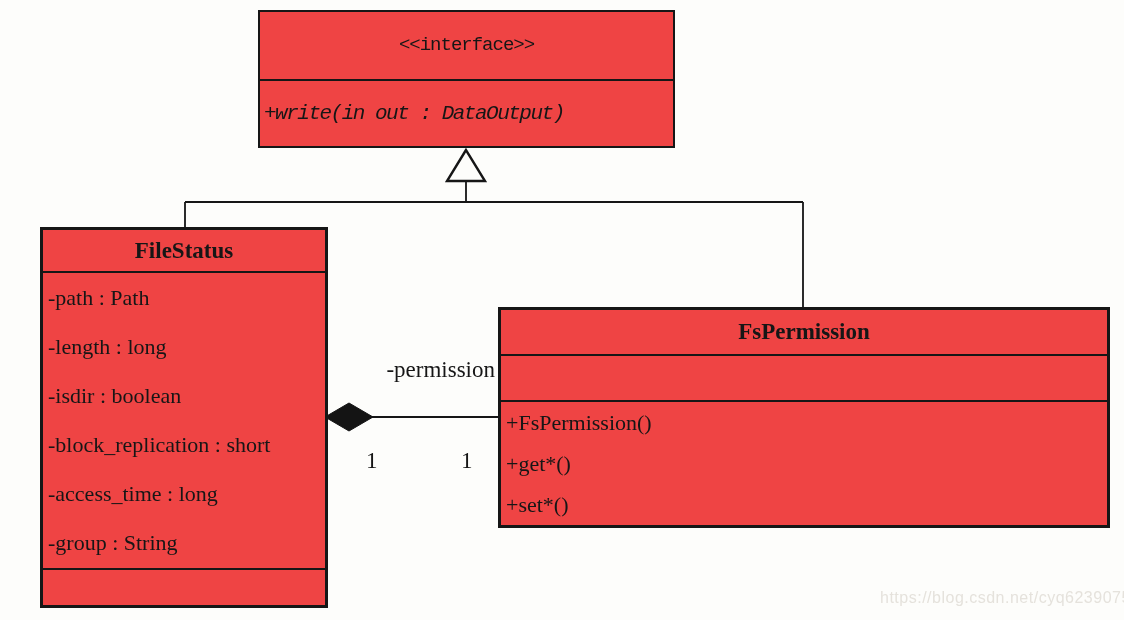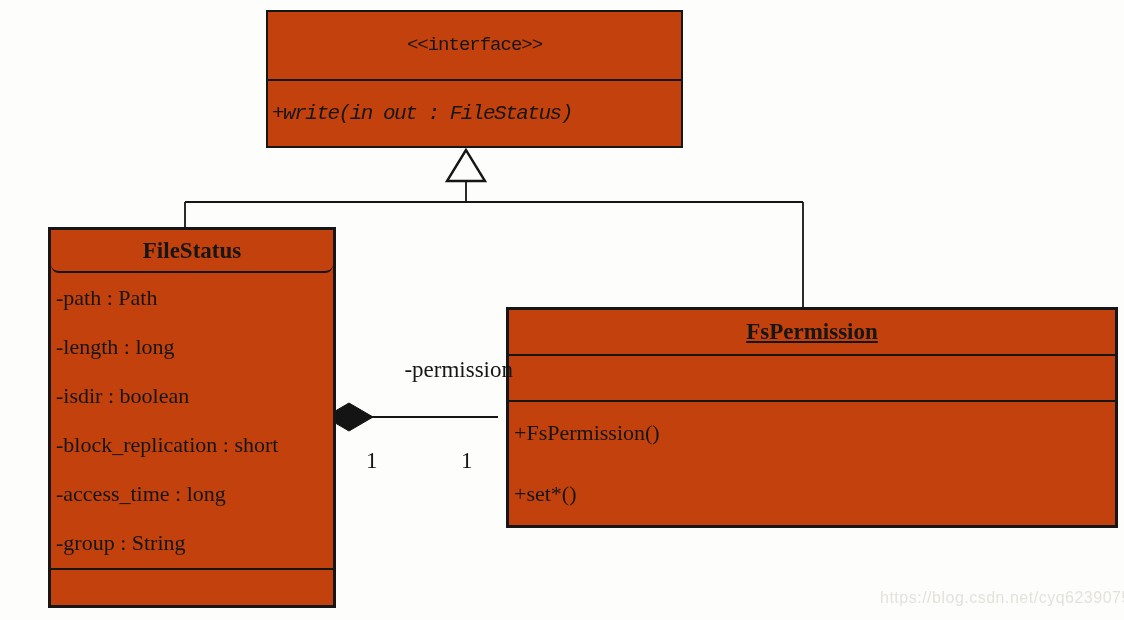--- a/index.html
+++ b/index.html
@@ -7,22 +7,22 @@
     width:1124px;height:620px;position:relative;overflow:hidden;
     background:#fdfdfb;color:#161616;
     font-family:"Liberation Serif","DejaVu Serif",serif;
   }
   .canvas{position:absolute;inset:0;}
   svg.connectors{position:absolute;left:0;top:0;width:1124px;height:620px;}
   svg.connectors path, svg.connectors line{stroke:#161616;stroke-width:1.8;fill:none;}
   svg.connectors .tri{fill:#fdfdfb;stroke:#161616;stroke-width:2.4;}
   svg.connectors .dia{fill:#141414;stroke:#141414;}
 
-  .box{position:absolute;background:#c2410c;border:2px solid #161616;
-       display:flex;flex-direction:column;box-sizing:border-box;margin-left:8px;}
+  .box{position:absolute;background:#ef4444;border:2px solid #161616;
+       display:flex;flex-direction:column;box-sizing:border-box;}
 
   
   .iface{left:258px;top:10px;width:417px;height:138px;}
   .iface-head{height:67px;border-bottom:2px solid #161616;
       font-family:"Liberation Mono","DejaVu Sans Mono",monospace;
       display:flex;flex-direction:column;justify-content:center;text-align:center;}
   .stereotype{font-size:19px;line-height:29px;letter-spacing:-1px;}
   .iface-name-line{font-size:22px;line-height:32px;letter-spacing:-1.5px;white-space:nowrap;}
   .iface-name-line .b{font-weight:bold;}
   .iface-methods{flex:1;display:flex;flex-direction:column;justify-content:center;
@@ -31,31 +31,31 @@
   .iface-methods .row{flex:1;display:flex;align-items:center;padding-left:4px;white-space:nowrap;}
 
   
   .cls-title{font-weight:bold;font-size:23px;text-align:center;
       border-bottom:2px solid #161616;display:flex;align-items:center;justify-content:center;}
   .member-rows{display:flex;flex-direction:column;text-align:center;}
   .member-rows .row{flex:1;display:flex;align-items:center;padding-left:5px;
       font-size:22px;white-space:nowrap;}
 
   .filestatus{left:40px;top:227px;width:288px;height:381px;border-width:3px;}
-  .filestatus .cls-title{height:41px;border-radius:8px;}
+  .filestatus .cls-title{height:41px;}
   .filestatus .member-rows{height:295px;border-bottom:2px solid #161616;}
   .filestatus .empty-compartment{flex:1;}
 
   .fsperm{left:498px;top:307px;width:612px;height:221px;border-width:3px;}
-  .fsperm .cls-title{height:44px;text-decoration:underline;}
+  .fsperm .cls-title{height:44px;}
   .fsperm .attrs-empty{height:44px;border-bottom:2px solid #161616;}
   .fsperm .member-rows{flex:1;}
 
   
-  .assoc-label{position:absolute;left:371px;top:357px;width:142px;text-align:right;
+  .assoc-label{position:absolute;left:353px;top:357px;width:142px;text-align:right;
       font-size:23px;white-space:nowrap;}
   .mult{position:absolute;font-size:23px;}
   .mult-left{left:366px;top:448px;}
   .mult-right{left:461px;top:448px;}
 
   .watermark{position:absolute;left:880px;top:589px;
       font-family:"Liberation Sans","DejaVu Sans",sans-serif;
       font-size:16px;color:#e5e2dc;letter-spacing:0.5px;}
 </style>
 </head>
@@ -68,21 +68,21 @@
     <polygon class="tri" points="466,150 447,181 485,181"></polygon>
     <line x1="340" y1="417" x2="498" y2="417"></line>
     <polygon class="dia" points="325,417 349,403 373,417 349,431"></polygon>
   </svg>
 
   <div class="box iface">
     <div class="iface-head">
       <div class="stereotype">&lt;&lt;interface&gt;&gt;</div>
     </div>
     <div class="iface-methods">
-      <div class="row">+write(in out : FileStatus)</div>
+      <div class="row">+write(in out : DataOutput)</div>
     </div>
   </div>
 
   <div class="box filestatus">
     <div class="cls-title">FileStatus</div>
     <div class="member-rows">
       <div class="row">-path : Path</div>
       <div class="row">-length : long</div>
       <div class="row">-isdir : boolean</div>
       <div class="row">-block_replication : short</div>
@@ -90,20 +90,21 @@
       <div class="row">-group : String</div>
     </div>
     <div class="empty-compartment"></div>
   </div>
 
   <div class="box fsperm">
     <div class="cls-title">FsPermission</div>
     <div class="attrs-empty"></div>
     <div class="member-rows">
       <div class="row">+FsPermission()</div>
+      <div class="row">+get*()</div>
       <div class="row">+set*()</div>
     </div>
   </div>
 
   <div class="assoc-label">-permission</div>
   <div class="mult mult-left">1</div>
   <div class="mult mult-right">1</div>
 
   <div class="watermark">https://blog.csdn.net/cyq6239075</div>
 </div>

